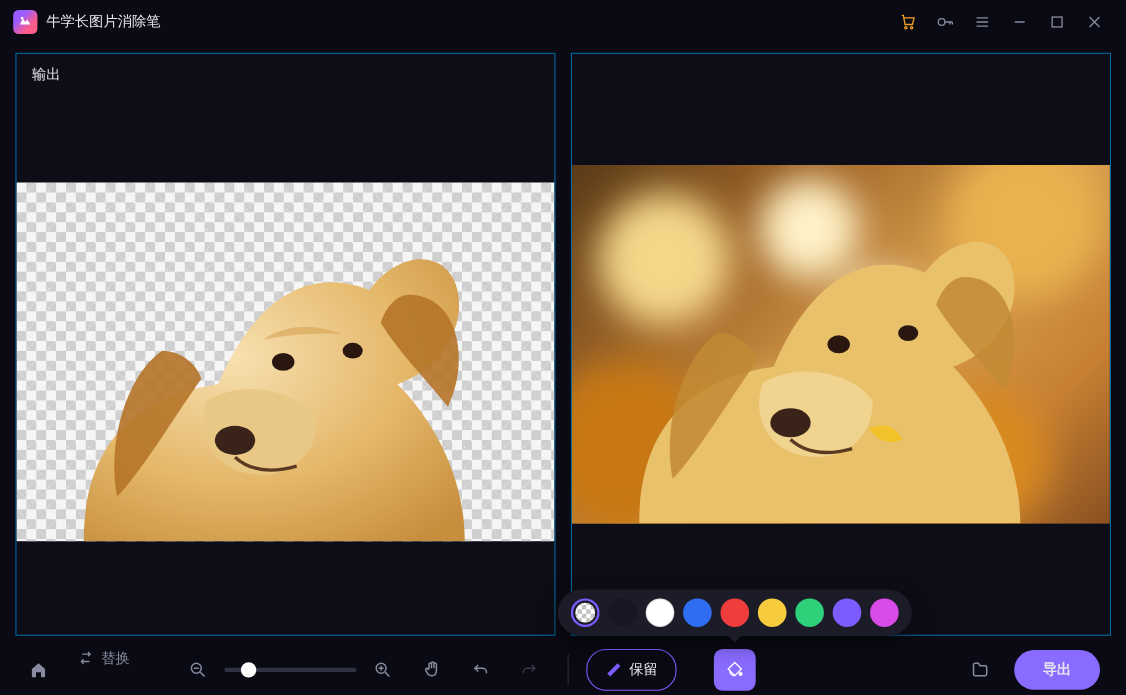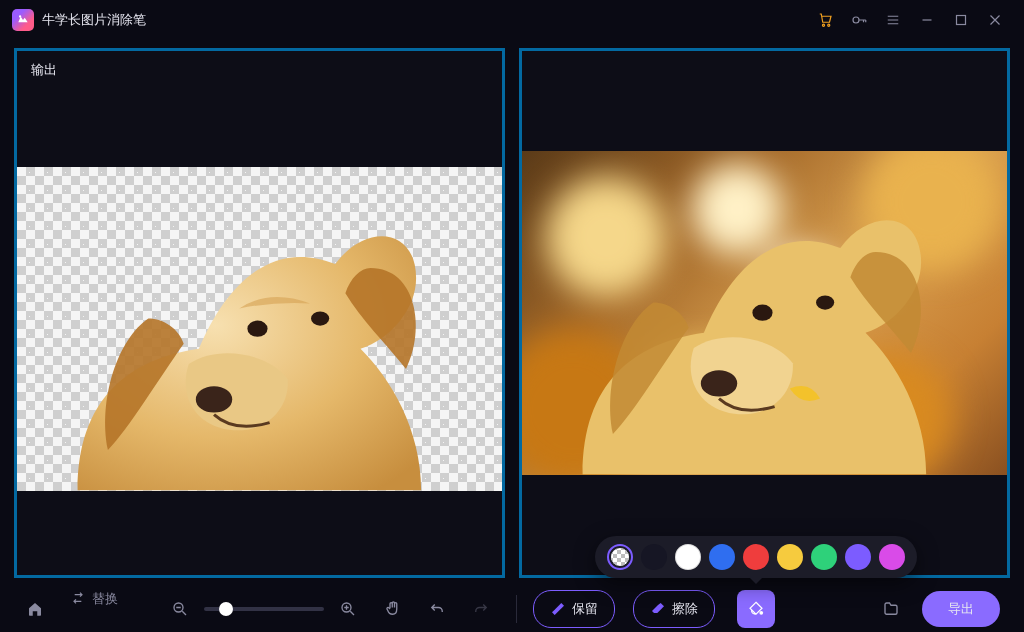--- a/index.html
+++ b/index.html
@@ -15,21 +15,21 @@
 
   .titlebar{height:40px;display:flex;align-items:center;padding:0 12px;}
   .logo{width:22px;height:22px;border-radius:5px;background:linear-gradient(135deg,#9a5cff 30%,#ff5c8a 70%);display:flex;align-items:center;justify-content:center;margin-right:8px;}
   .logo svg{width:14px;height:14px;}
   .title{font-weight:500;}
   .tb-spacer{flex:1;}
   .tb-icon{width:34px;height:34px;display:flex;align-items:center;justify-content:center;color:var(--muted);}
   .tb-icon svg{width:18px;height:18px;stroke:currentColor;fill:none;stroke-width:1.6;}
 
   .workspace{display:flex;gap:14px;padding:8px 14px 0 14px;height:calc(100% - 40px - 62px);}
-  .pane{flex:1;border:3px solid #0369a1;background:#0d0d17;min-width:0;display:flex;flex-direction:column;justify-content:flex-end;}
+  .pane{flex:1;border:1px solid #0369a1;background:#0d0d17;min-width:0;display:flex;flex-direction:column;justify-content:flex-end;}
   .pane-label{padding:10px 14px 4px;font-weight:500;}
   .canvas-wrap{flex:1;display:flex;align-items:center;justify-content:center;overflow:hidden;}
   .canvas{width:100%;aspect-ratio:3/2;}
 
   
   .toolbar{height:62px;display:flex;align-items:center;padding:0 16px;gap:6px;}
   .sq{width:38px;height:38px;border-radius:8px;display:flex;align-items:center;justify-content:center;color:var(--muted);}
   .sq svg{width:18px;height:18px;stroke:currentColor;fill:none;stroke-width:1.8;}
   .swap{display:flex;align-items:flex-start;gap:6px;color:var(--muted);padding:0 10px;height:38px;border-radius:8px;}
   .swap svg{width:16px;height:16px;stroke:currentColor;fill:none;stroke-width:1.8;}
@@ -37,21 +37,21 @@
   .slider{width:120px;height:4px;background:#323245;border-radius:2px;position:relative;}
   .slider-thumb{position:absolute;top:50%;transform:translate(-50%,-50%);width:14px;height:14px;border-radius:50%;background:#fff;left:18%;}
   .divider{width:1px;height:28px;background:#2a2a3a;margin:0 10px;}
 
   .pill{height:36px;border-radius:18px;border:1.5px solid var(--purple);display:flex;align-items:center;gap:6px;padding:0 16px;color:var(--text);font-weight:500;}
   .pill svg{width:16px;height:16px;fill:var(--purple);}
   .sq-purple{width:38px;height:38px;border-radius:8px;background:var(--purple-fill);display:flex;align-items:center;justify-content:center;}
   .sq-purple svg{width:18px;height:18px;fill:#fff;}
 
   .right-group{display:flex;align-items:center;gap:12px;margin-left:auto;padding:8px 8px 8px 16px;border-top-left-radius:14px;}
-  .export{height:36px;border-radius:18px;background:var(--purple-fill);display:flex;align-items:center;justify-content:center;padding:0 26px;font-weight:400;}
+  .export{height:36px;border-radius:18px;background:var(--purple-fill);display:flex;align-items:center;justify-content:center;padding:0 26px;font-weight:700;}
 
   
   .popover-wrap{position:relative;}
   .color-popover{position:absolute;bottom:50px;left:50%;transform:translateX(-50%);background:#1c1c28;border-radius:26px;padding:8px 12px;display:flex;gap:8px;box-shadow:0 6px 20px rgba(0,0,0,.5);}
   .color-popover::after{content:"";position:absolute;left:50%;bottom:-6px;transform:translateX(-50%);border-left:7px solid transparent;border-right:7px solid transparent;border-top:7px solid #1c1c28;}
   .swatch{width:26px;height:26px;border-radius:50%;box-sizing:border-box;}
   .swatch.selected{border:2px solid var(--purple);padding:2px;background-clip:content-box;}
 
   
   .checker{--c1:#cfcfcf;--c2:#f5f5f5;background-color:var(--c2);
@@ -228,26 +228,20 @@
 
   <div class="divider"></div>
 
   <div class="pill">
     <svg viewBox="0 0 24 24">
         <path d="M3 17l4 4 14-14-4-4-10 10-4 4z"></path>
       </svg>
     <span>保留</span>
   </div>
   <div style="width:6px"></div>
-  <div class="pill">
-    <svg viewBox="0 0 24 24">
-        <path d="M16 3l5 5-10 10H6l-3-3 9-9 4-3z"></path>
-      </svg>
-    <span>擦除</span>
-  </div>
   <div style="width:10px"></div>
 
   <div class="popover-wrap">
     <div class="sq-purple">
       <svg viewBox="0 0 24 24">
           <path d="M12 3l8 8-8 8-8-8 8-8zm-6 11c0 3 3 5 6 5" stroke="#fff" stroke-width="1.6" fill="none"></path>
           <circle cx="19" cy="17" r="2.5" fill="#fff"></circle>
         </svg>
     </div>
     <div class="color-popover" id="color-popover">

